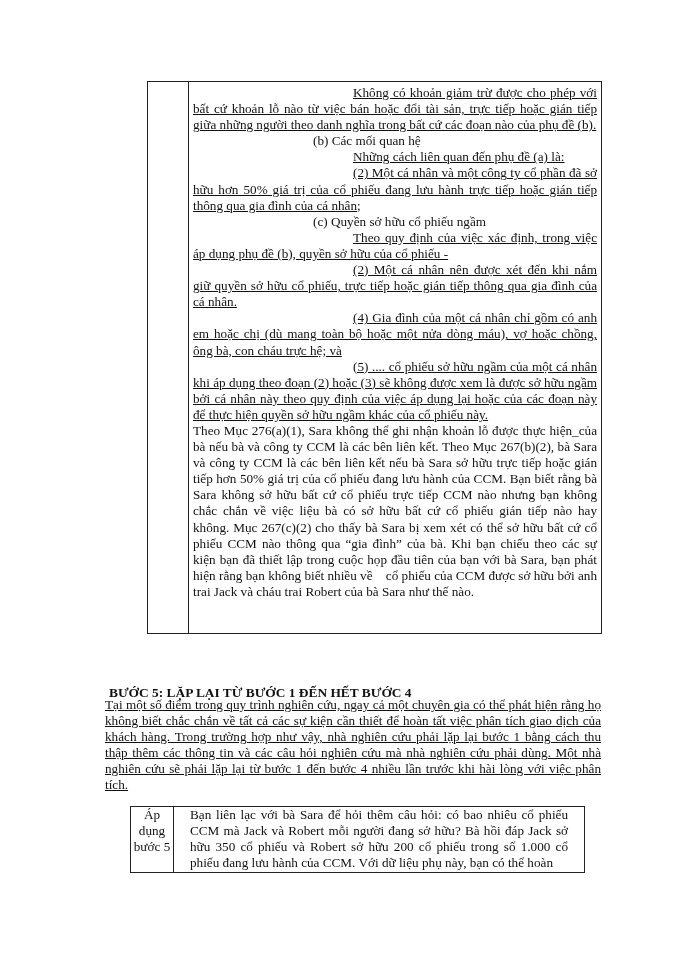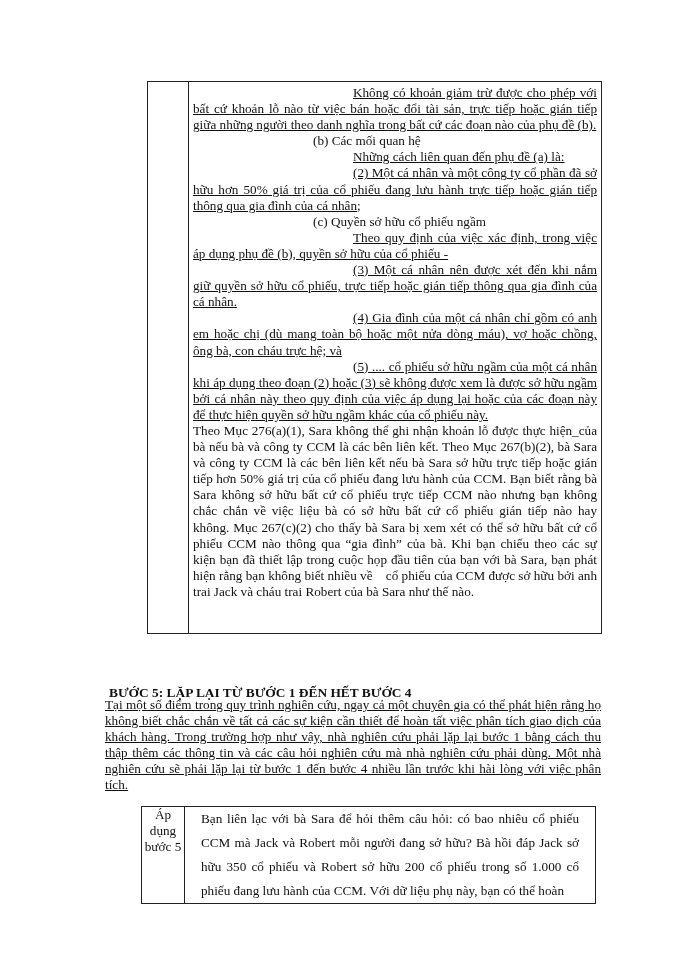--- a/index.html
+++ b/index.html
@@ -28,39 +28,39 @@
   .center-ish { padding-left: 120px; }
   .center-ish2 { padding-left: 120px; }
   #heading {
     position: absolute; left: 105px; top: 681px;
     font-weight: bold; font-size: 13.4px; margin: 4px;
   }
   #step5-body {
     position: absolute; left: 105px; top: 697px; width: 496px;
     text-align: justify; margin: 0; text-decoration: underline;
   }
-  #table2 { left: 141px; top: 806px; width: 455px; height: 67px; }
+  #table2 { left: 130px; top: 806px; width: 455px; height: 67px; }
   #table2 .c1 { width: 38px; text-align: center; padding: 0 2px; line-height: 16px; }
-  #table2 .c2 { padding: 0 16px; text-align: justify; line-height: 24px; font-family: Liberation Serif, serif; }
+  #table2 .c2 { padding: 0 16px; text-align: justify; line-height: 16px; font-family: Liberation Serif, serif; }
 </style>
 </head>
 <body>
 
 <table id="table1" class="tbl">
   <tbody>
       <tr>
     <td class="c1"></td>
     <td class="c2">
       <p class="p indent-far">Không có khoản giảm trừ được cho phép với bất cứ khoản lỗ nào từ việc bán hoặc đổi tài sản, trực tiếp hoặc gián tiếp giữa những người theo danh nghĩa trong bất cứ các đoạn nào của phụ đề (b).</p>
       <p class="p center-ish">(b) Các mối quan hệ</p>
       <p class="p indent-far">Những cách liên quan đến phụ đề (a) là:</p>
       <p class="p indent-far">(2) Một cá nhân và một công ty cổ phần đã sở hữu hơn 50% giá trị của cổ phiếu đang lưu hành trực tiếp hoặc gián tiếp thông qua gia đình của cá nhân;</p>
       <p class="p center-ish2">(c) Quyền sở hữu cổ phiếu ngầm</p>
       <p class="p indent-far">Theo quy định của việc xác định, trong việc áp dụng phụ đề (b), quyền sở hữu của cổ phiếu -</p>
-      <p class="p indent-far">(3) Một cá nhân nên được xét đến khi nắm giữ quyền sở hữu cổ phiếu, trực tiếp hoặc gián tiếp thông qua gia đình của cá nhân.</p>
+      <p class="p indent-far">(2) Một cá nhân nên được xét đến khi nắm giữ quyền sở hữu cổ phiếu, trực tiếp hoặc gián tiếp thông qua gia đình của cá nhân.</p>
       <p class="p indent-far">(4) Gia đình của một cá nhân chỉ gồm có anh em hoặc chị (dù mang toàn bộ hoặc một nửa dòng máu), vợ hoặc chồng, ông bà, con cháu trực hệ; và</p>
       <p class="p indent-far">(5) .... cổ phiếu sở hữu ngầm của một cá nhân khi áp dụng theo đoạn (2) hoặc (3) sẽ không được xem là được sở hữu ngầm bởi cá nhân này theo quy định của việc áp dụng lại hoặc của các đoạn này để thực hiện quyền sở hữu ngầm khác của cổ phiếu này.</p>
       <p class="p" style="white-space: pre-wrap;">Theo Mục 276(a)(1), Sara không thể ghi nhận khoản lỗ được thực hiện_của bà nếu bà và công ty CCM là các bên liên kết. Theo Mục 267(b)(2), bà Sara và công ty CCM là các bên liên kết nếu bà Sara sở hữu trực tiếp hoặc gián tiếp hơn 50% giá trị của cổ phiếu đang lưu hành của CCM. Bạn biết rằng bà Sara không sở hữu bất cứ cổ phiếu trực tiếp CCM nào nhưng bạn không chắc chắn về việc liệu bà có sở hữu bất cứ cổ phiếu gián tiếp nào hay không. Mục 267(c)(2) cho thấy bà Sara bị xem xét có thể sở hữu bất cứ cổ phiếu CCM nào thông qua “gia đình” của bà. Khi bạn chiếu theo các sự kiện bạn đã thiết lập trong cuộc họp đầu tiên của bạn với bà Sara, bạn phát hiện rằng bạn không biết nhiều về    cổ phiếu của CCM được sở hữu bởi anh trai Jack và cháu trai Robert của bà Sara như thế nào.</p>
     </td>
   </tr>
 </tbody>
   </table>
 
 <h3 id="heading">BƯỚC 5: LẶP LẠI TỪ BƯỚC 1 ĐẾN HẾT BƯỚC 4</h3>
 <p id="step5-body">Tại một số điểm trong quy trình nghiên cứu, ngay cả một chuyên gia có thể phát hiện rằng họ không biết chắc chắn về tất cả các sự kiện cần thiết để hoàn tất việc phân tích giao dịch của khách hàng. Trong trường hợp như vậy, nhà nghiên cứu phải lặp lại bước 1 bằng cách thu thập thêm các thông tin và các câu hỏi nghiên cứu mà nhà nghiên cứu phải dùng. Một nhà nghiên cứu sẽ phải lặp lại từ bước 1 đến bước 4 nhiều lần trước khi hài lòng với việc phân tích.</p>

